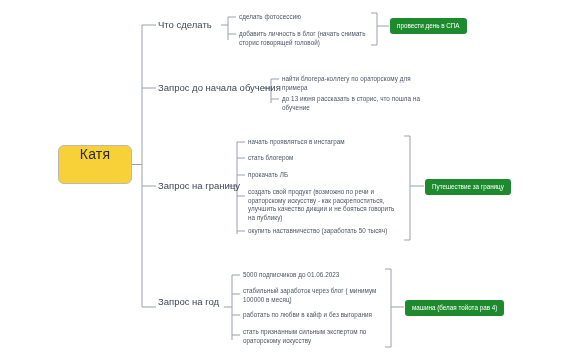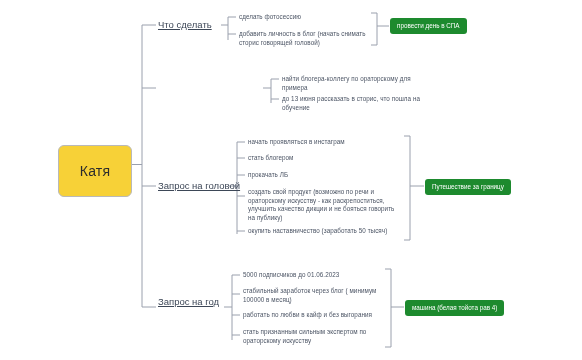--- a/index.html
+++ b/index.html
@@ -30,39 +30,38 @@
   }
   .node {
     position: absolute;
     box-sizing: border-box;
   }
   
   .root-node {
     left: 58px;
     top: 145px;
     width: 74px;
-    height: 52px;
+    height: 39px;
     background: #f7d137;
     border: 1px solid #b9b9b9;
     border-radius: 6px;
     display: flex;
-    align-items: center;
+    align-items: flex-start;
     justify-content: center;
     font-size: 14px;
     color: #2c2c2c;
     letter-spacing: .2px;
   }
   
   .branch-title {
     position: absolute;
     font-size: 9.5px;
     color: #3d4757;
     white-space: nowrap;
     line-height: 12px;
-    text-decoration: underline;
   }
   
   .leaf {
     position: absolute;
     font-size: 6.3px;
     line-height: 8.6px;
     color: #4b5464;
     letter-spacing: .05px;
   }
   
@@ -136,22 +135,23 @@
       <path d="M391,307 L404,307"></path>
     </g>
   </svg>
 
   <div class="node root-node">
     <span>Катя</span>
   </div>
 
   <div class="branch-title" style="left:158px; top:19px;">Что сделать</div>
 
+  <div class="branch-title" style="left:158px; top:82px;">Запрос до начала обучения</div>
 
-  <div class="branch-title" style="left:158px; top:180px;">Запрос на головой</div>
+  <div class="branch-title" style="left:158px; top:180px;">Запрос на границу</div>
 
   <div class="branch-title" style="left:158px; top:296px;">Запрос на год</div>
 
   <div class="leaf" style="left:239px; top:13px; width:140px;">сделать фотосессию</div>
   <div class="leaf" style="left:239px; top:30px; width:140px;">добавить личность в блог (начать снимать
 сторис говорящей головой)</div>
 
   <div class="pill" style="left:390px; top:18px;">провести день в СПА</div>
 
   <div class="leaf" style="left:282px; top:75px; width:150px;">найти блогера-коллегу по ораторскому для

